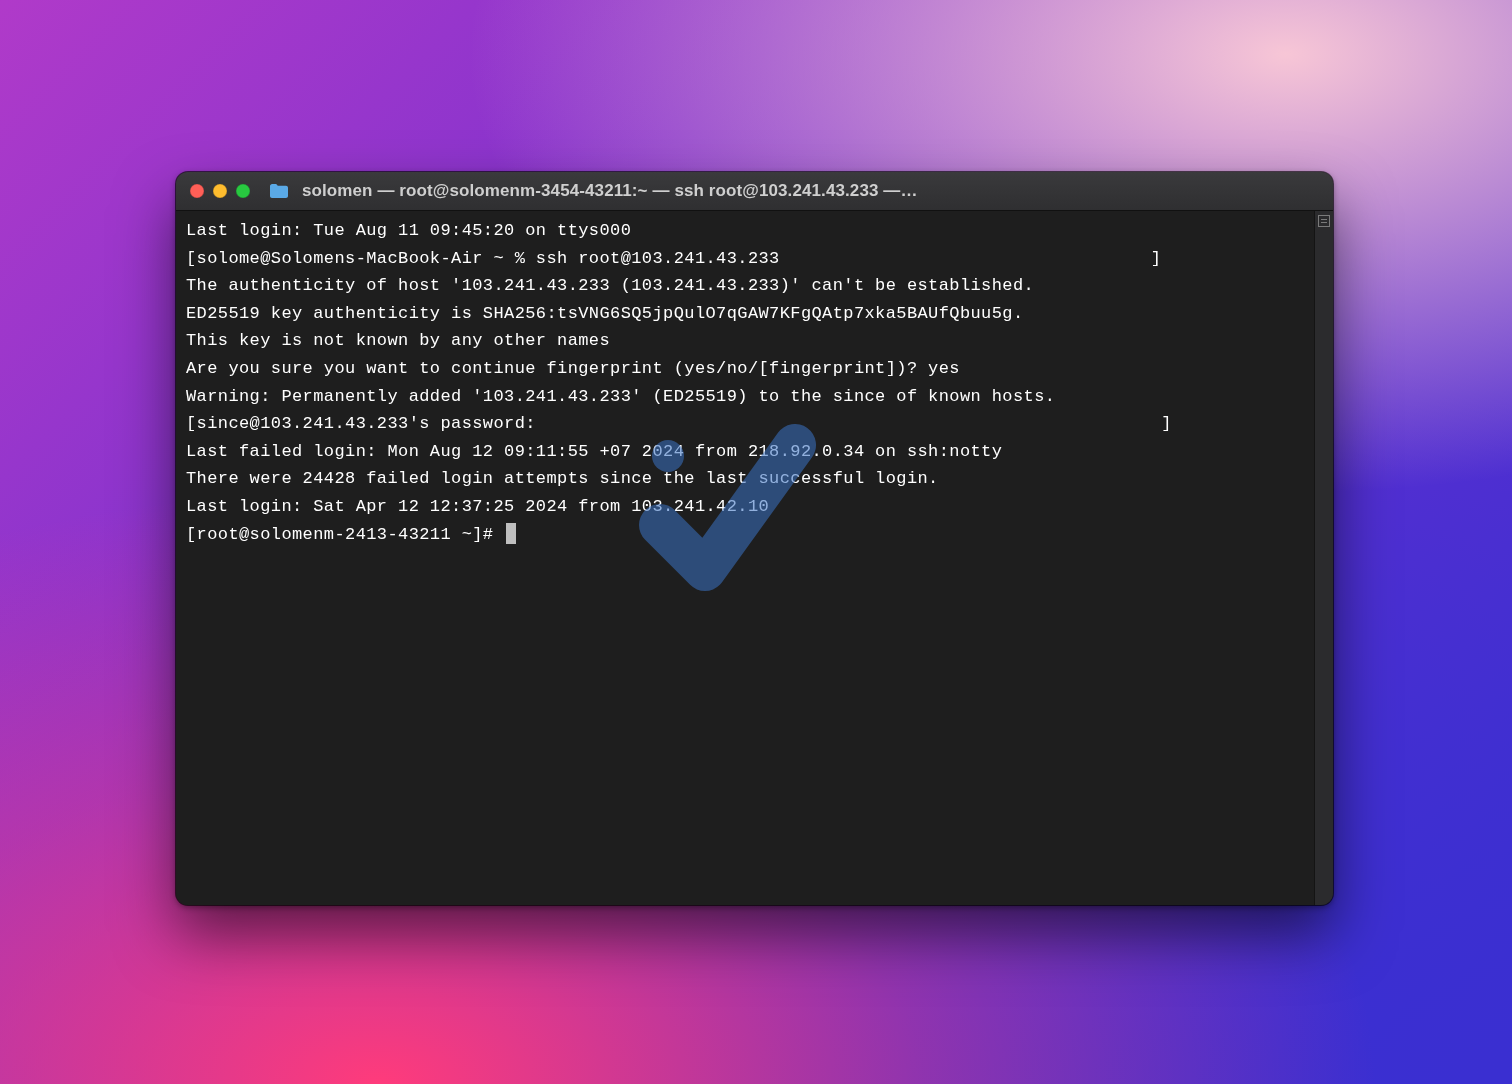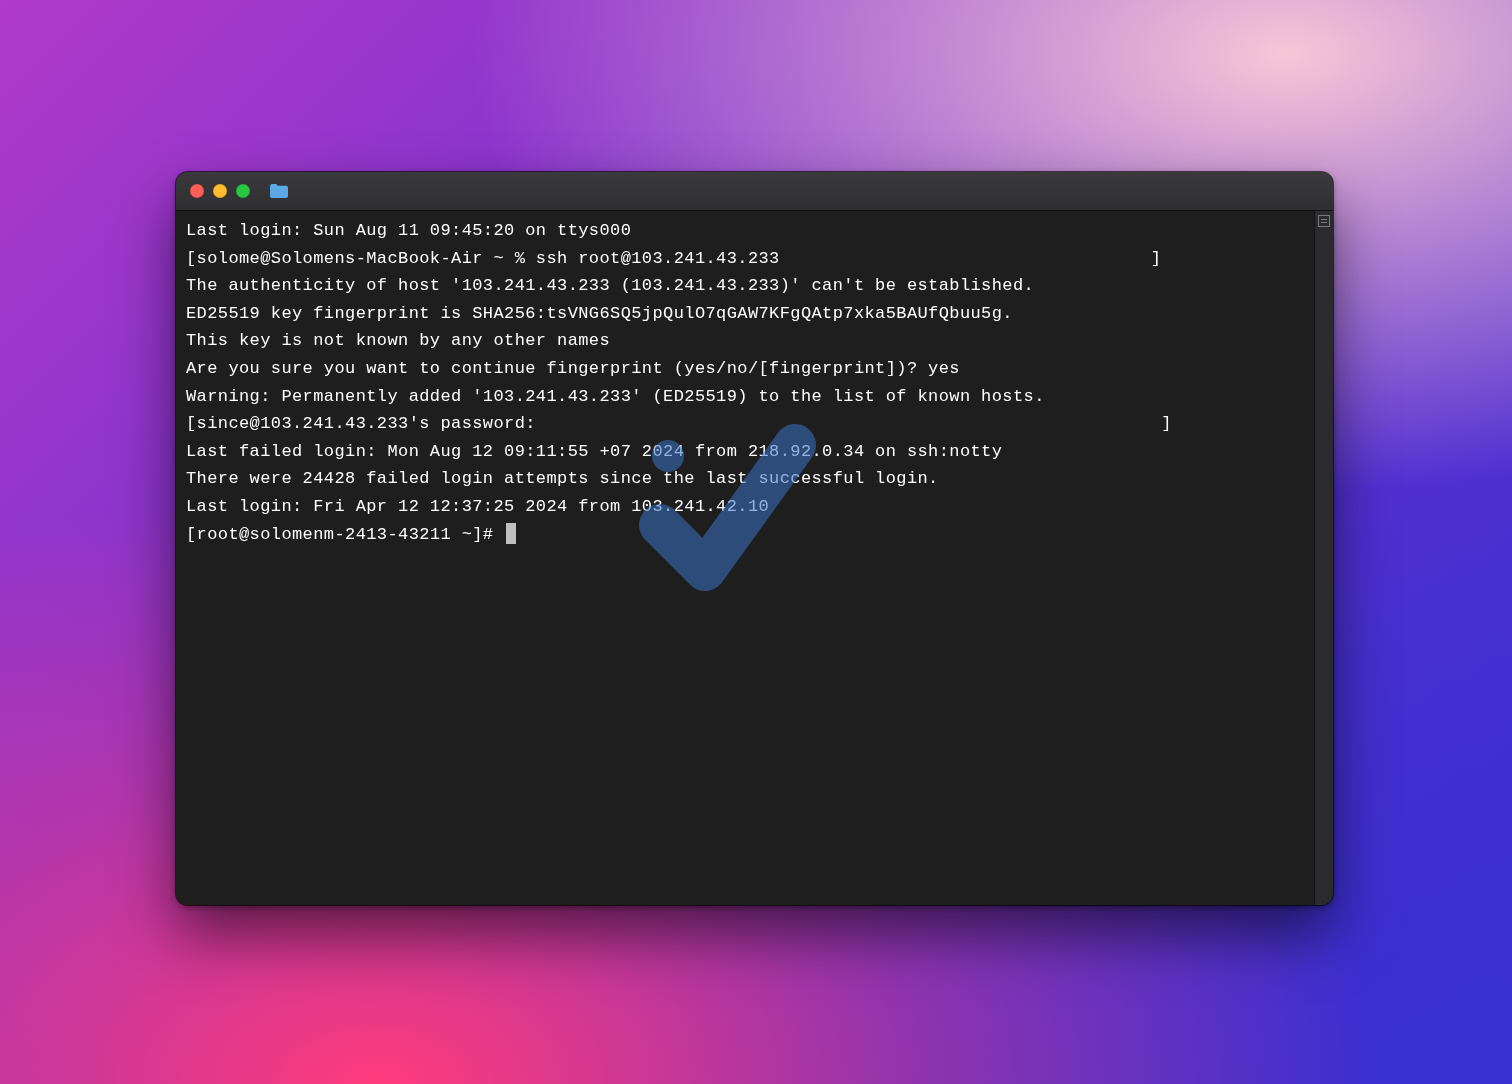--- a/index.html
+++ b/index.html
@@ -157,34 +157,35 @@
       <div class="traffic-light traffic-close"></div>
       <div class="traffic-light traffic-minimize"></div>
       <div class="traffic-light traffic-zoom"></div>
 
       <span class="folder-icon">
         <svg viewBox="0 0 20 16" width="20" height="16">
           <path d="M1 3.2C1 2 2 1 3.2 1h4l1.6 1.8H17c1.1 0 2 .9 2 2V13c0 1.1-.9 2-2 2H3c-1.1 0-2-.9-2-2V3.2z" fill="#5aa9e6"></path>
         </svg>
       </span>
 
+      <span class="title-text">solomen — root@solomenm-3454-43211:~ — ssh root@103.241.43.233 —…</span>
     </div>
 
     <div class="terminal-body-wrap">
-      <div class="terminal-body"><span>Last login: Sun Aug 11 09:45:20 on ttys000</span>
+      <div class="terminal-body"><span>Last login: Tue Aug 11 09:45:20 on ttys000</span>
 <span>[solome@Solomens-MacBook-Air ~ % ssh root@103.241.43.233                                   ]</span>
 <span>The authenticity of host '103.241.43.233 (103.241.43.233)' can't be established.</span>
-<span>ED25519 key fingerprint is SHA256:tsVNG6SQ5jpQulO7qGAW7KFgQAtp7xka5BAUfQbuu5g.</span>
+<span>ED25519 key authenticity is SHA256:tsVNG6SQ5jpQulO7qGAW7KFgQAtp7xka5BAUfQbuu5g.</span>
 <span>This key is not known by any other names</span>
 <span>Are you sure you want to continue fingerprint (yes/no/[fingerprint])? yes</span>
-<span>Warning: Permanently added '103.241.43.233' (ED25519) to the list of known hosts.</span>
+<span>Warning: Permanently added '103.241.43.233' (ED25519) to the since of known hosts.</span>
 <span>[since@103.241.43.233's password:                                                           ]</span>
 <span>Last failed login: Mon Aug 12 09:11:55 +07 2024 from 218.92.0.34 on ssh:notty</span>
 <span>There were 24428 failed login attempts since the last successful login.</span>
-<span>Last login: Fri Apr 12 12:37:25 2024 from 103.241.42.10</span>
+<span>Last login: Sat Apr 12 12:37:25 2024 from 103.241.42.10</span>
 <span>[root@solomenm-2413-43211 ~]# </span><span class="cursor-block"></span></div>
 
       <div class="scroll-track">
         <div class="scroll-glyph"></div>
       </div>
     </div>
   </div>
 
   <svg class="watermark" viewBox="0 0 200 200">
     <circle cx="48" cy="56" r="16" fill="#3a72c4"></circle>

